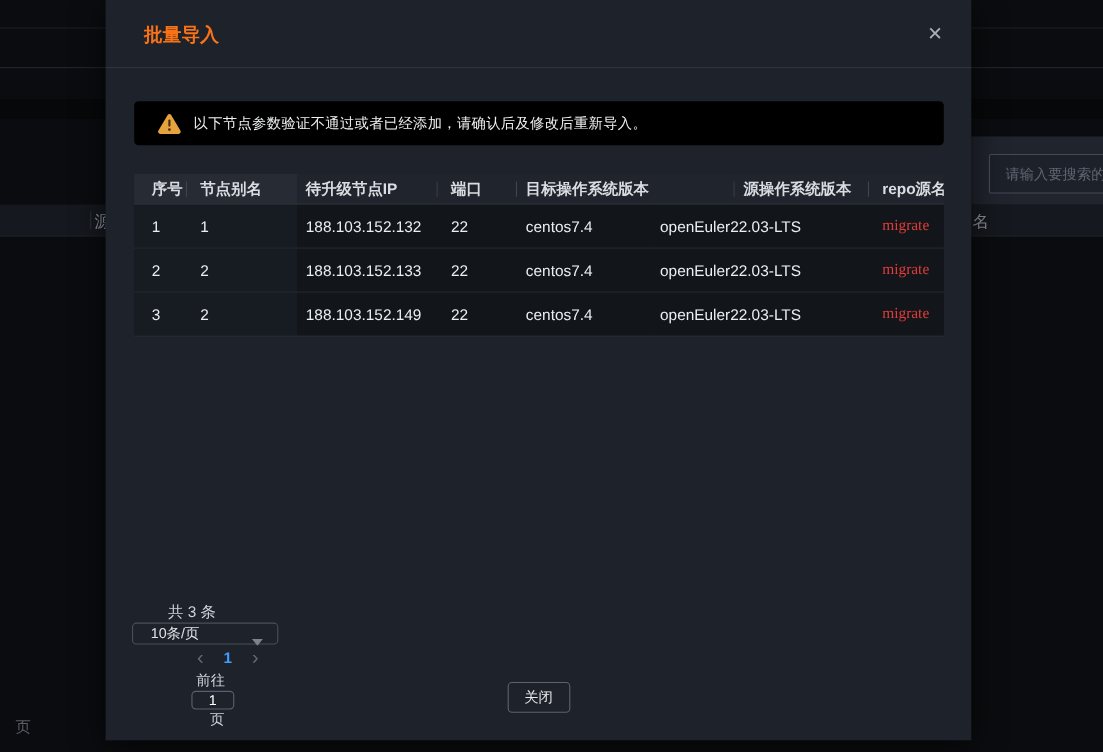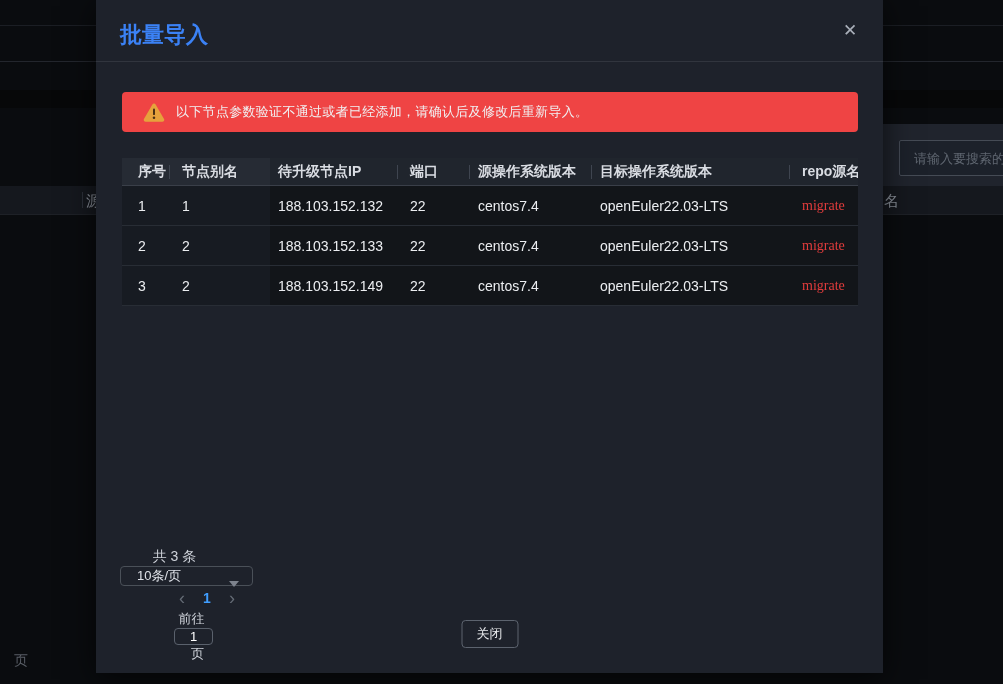--- a/index.html
+++ b/index.html
@@ -26,28 +26,28 @@
   .bg-search { position:absolute; left:899px; top:140px; width:120px; height:36px;
                border:1px solid #454b55; border-radius:2px; background:#1c212a;
                color:#5f6670; font-size:13px; padding-left:14px; outline:none; }
   .bg-search::placeholder { color:#5f6670; }
   .bg-page-word { position:absolute; left:14px; top:652px; font-size:14px; color:#595e66; }
 
   
   .modal { position:absolute; left:96px; top:0; width:787px; height:673px;
            background:#1e222b; box-shadow:0 6px 30px rgba(0,0,0,.65); z-index:10; }
   .modal-header { position:absolute; top:0; left:0; right:0; height:62px; border-bottom:1px solid #31353e; }
-  .modal-title { position:absolute; left:24px; top:20px; font-size:22px; font-weight:bold; color:#3b82f6; }
+  .modal-title { position:absolute; left:35px; top:20px; font-size:17px; font-weight:bold; color:#f97316; }
   .modal-close { position:absolute; right:16px; top:14px; width:34px; height:34px;
                  background:none; border:none; color:#a9afb9; font-size:17px; line-height:34px;
                  text-align:center; cursor:pointer; }
 
   
   .alert { position:absolute; left:26px; right:25px; top:92px; height:40px;
-           background:#ef4444; border-radius:4px; display:flex; align-items:center; }
+           background:#000000; border-radius:4px; display:flex; align-items:center; }
   .alert-icon { margin-left:21px; width:22px; height:19px; flex:none; }
   .alert-text { margin-left:11px; font-size:13px; color:#f0f1f3; letter-spacing:.3px; }
 
   
   .table { position:absolute; left:26px; right:25px; top:158px; }
   .t-head { display:flex; height:28px; border-bottom:1px solid #3a3f49; }
   .t-row  { display:flex; height:40px; border-bottom:1px solid #282d35; }
   .cell { display:flex; align-items:center; padding-left:12px; overflow:hidden;
           white-space:nowrap; position:relative; height:100%; }
   .c0 { width:48px;  padding-left:16px; }
@@ -121,22 +121,22 @@
     </svg>
     <div class="alert-text">以下节点参数验证不通过或者已经添加，请确认后及修改后重新导入。</div>
   </div>
 
   <div class="table">
     <div class="t-head">
       <div class="cell c0 fx tick">序号</div>
       <div class="cell c1 fx">节点别名</div>
       <div class="cell c2 tick">待升级节点IP</div>
       <div class="cell c3 tick">端口</div>
+      <div class="cell c5 tick">目标操作系统版本</div>
       <div class="cell c4 tick">源操作系统版本</div>
-      <div class="cell c5 tick">目标操作系统版本</div>
       <div class="cell c6">repo源名称</div>
     </div>
 
     <div class="t-row">
       <div class="cell c0 fx">1</div>
       <div class="cell c1 fx">1</div>
       <div class="cell c2">188.103.152.132</div>
       <div class="cell c3">22</div>
       <div class="cell c4">centos7.4</div>
       <div class="cell c5">openEuler22.03-LTS</div>

